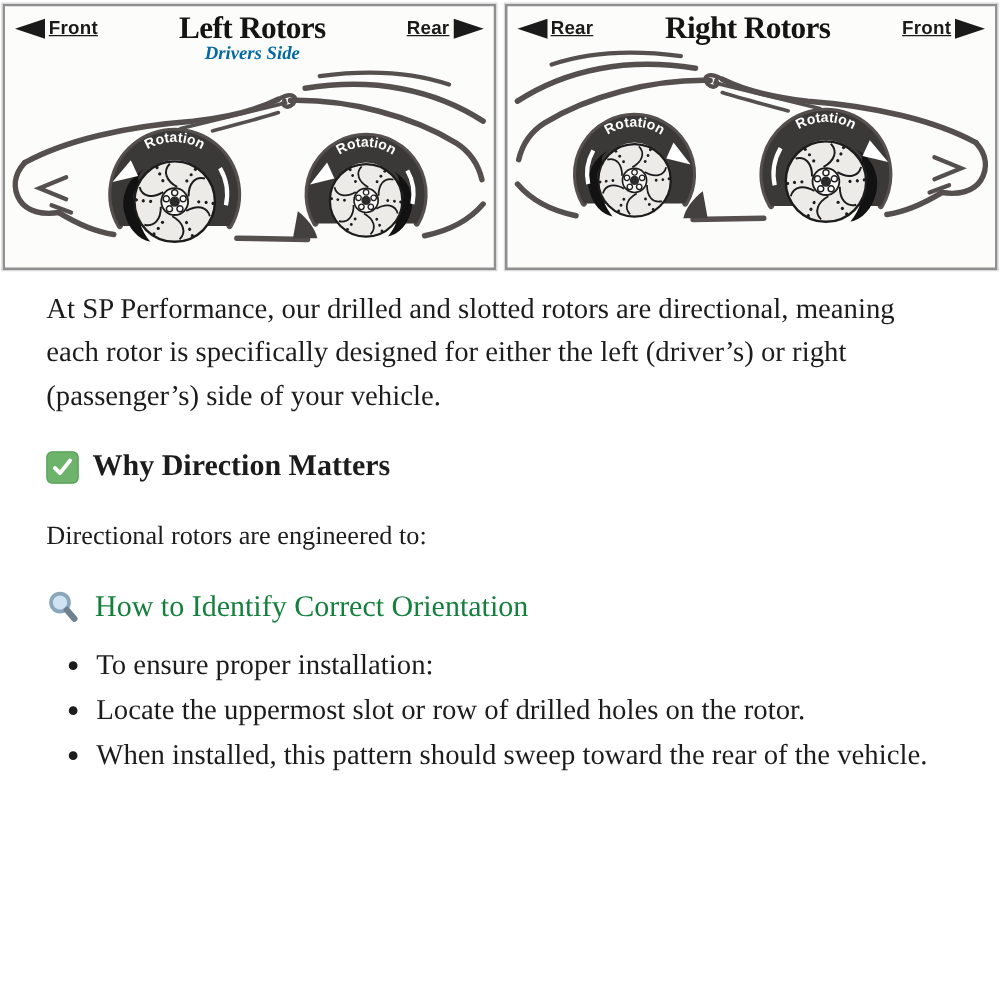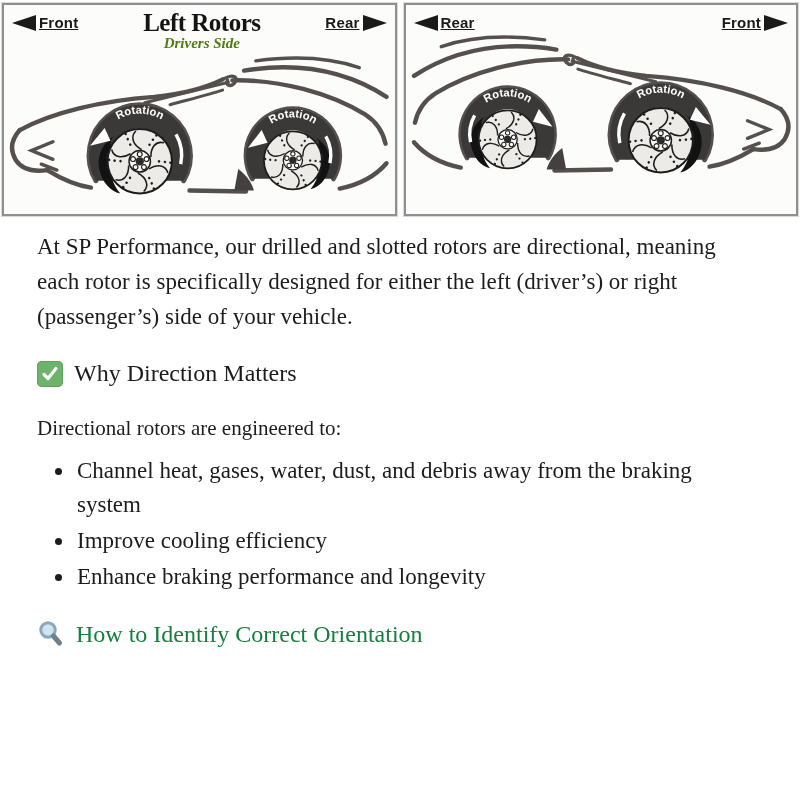--- a/index.html
+++ b/index.html
@@ -21,27 +21,27 @@
   }
   .dir{display:flex;align-items:center;gap:3px;margin-top:4px;}
   .dir-text{
     font-weight:bold;font-size:15px;text-decoration:underline;color:#1a1a1a;letter-spacing:.2px;
   }
   .arr{width:0;height:0;border-top:8px solid transparent;border-bottom:8px solid transparent;display:inline-block;}
   .arr-left{border-right:24px solid #1a1a1a;}
   .arr-right{border-left:24px solid #1a1a1a;}
   .titles{text-align:center;line-height:1.05;font-family:Liberation Serif, serif;}
   .panel-title{font-weight:bold;font-size:25px;color:#141414;letter-spacing:-0.5px;}
-  .panel-subtitle{font-weight:bold;font-style:italic;font-size:15px;color:#4d7c0f;}
+  .panel-subtitle{font-weight:bold;font-style:italic;font-size:15px;color:#0369a1;}
   .car-svg{width:100%;height:158px;display:block;margin-top:2px;}
   
   main{padding:4px 40px 0 25px;margin-left:12px;}
   .intro{font-size:23px;line-height:35px;margin:9px 0 0 0;}
   h2{font-size:24px;margin:26px 0 0 0;display:flex;align-items:center;gap:11px;font-family:"Liberation Serif",serif;}
-  h2.bold-h{font-weight:normal;}
+  h2.bold-h{font-weight:bold;}
   h2.reg-h{font-weight:400;color:#15803d;}
   .lead{font-size:21px;line-height:35px;margin:24px 0 0 0;}
   ul{margin:8px 0 0 0;padding:0 0 0 38px;}
   li{font-size:23px;line-height:34px;margin:2px 0;padding-left:2px;}
   li::marker{color:#1c1c1c;}
   ul.second{margin-top:15px;}
   
   .check-emoji{
     width:26px;height:26px;border-radius:5px;background:#6db36b;display:inline-flex;
     align-items:center;justify-content:center;flex:0 0 auto;box-shadow:inset 0 0 0 1px #5ea15c;
@@ -157,20 +157,21 @@
     </svg>
   </figure>
 
   <figure class="panel">
     <div class="panel-header">
       <div class="dir">
         <span class="arr arr-left"></span>
         <span class="dir-text">Rear</span>
       </div>
       <div class="titles">
+        <div class="panel-title">Right Rotors</div>
       </div>
       <div class="dir">
         <span class="dir-text">Front</span>
         <span class="arr arr-right"></span>
       </div>
     </div>
 
     <svg class="car-svg" viewBox="0 0 392 162">
       <use href="#car-art" transform="translate(392 0) scale(-1 1)"></use>
       <g fill="#ffffff" font-family="Liberation Sans, sans-serif" font-size="11.5" font-weight="bold">
@@ -192,29 +193,29 @@
     <span class="check-emoji">
       <svg width="18" height="18" viewBox="0 0 18 18">
           <path d="M 3 9.5 L 7 13.5 L 15 3.5" fill="none" stroke="#ffffff" stroke-width="3.2" stroke-linecap="round" stroke-linejoin="round"></path>
         </svg>
     </span>
     <span>Why Direction Matters</span>
   </h2>
 
   <p class="lead">Directional rotors are engineered to:</p>
 
-  <ul>
-    <li>Channel heat, gases, water, dust, and debris away from the braking system</li>
-    <li>Improve cooling efficiency</li>
-    <li>Enhance braking performance and longevity</li>
-  </ul>
 
   <h2 class="reg-h">
     <span class="mag-emoji">
       <svg width="28" height="28" viewBox="0 0 28 28">
         <circle cx="11" cy="10" r="7.2" fill="#cfe3f0" stroke="#8aa7bc" stroke-width="3"></circle>
         <line x1="16.5" y1="16" x2="22.5" y2="23" stroke="#70808d" stroke-width="5" stroke-linecap="round"></line>
       </svg>
     </span>
     <span>How to Identify Correct Orientation</span>
   </h2>
 
+  <ul class="second">
+    <li>To ensure proper installation:</li>
+    <li>Locate the uppermost slot or row of drilled holes on the rotor.</li>
+    <li>When installed, this pattern should sweep toward the rear of the vehicle.</li>
+  </ul>
 </main>
 
 </body></html>

